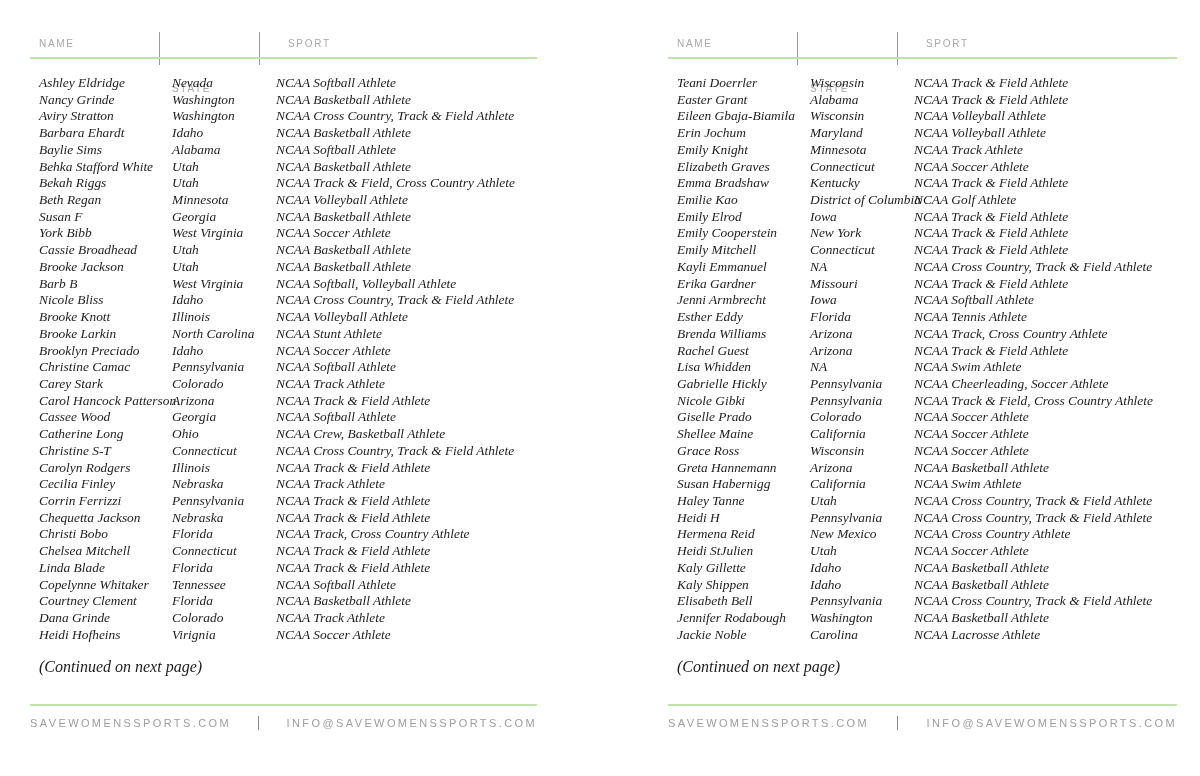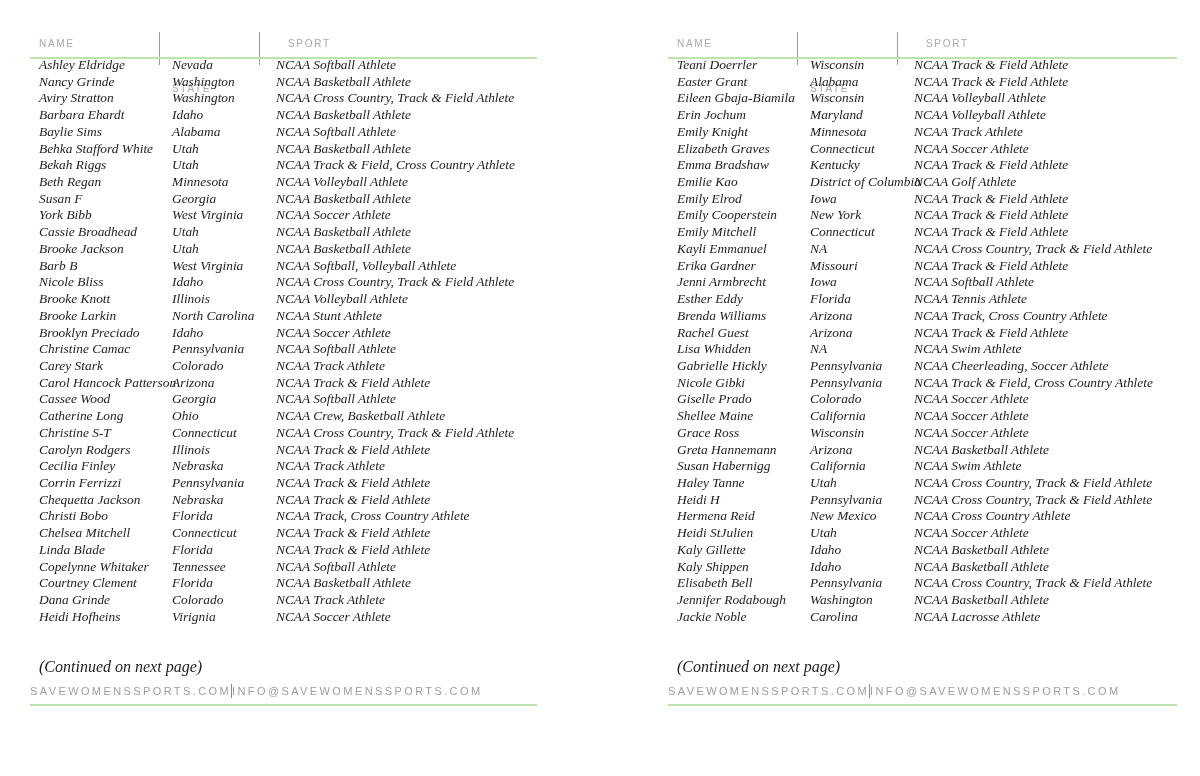--- a/index.html
+++ b/index.html
@@ -31,42 +31,42 @@
   .col-head .label.l-sport{padding-left:17px;margin-left:12px;}
 
   .vdiv{position:absolute;top:32px;height:33px;width:1px;background:var(--divider-gray);}
   .vdiv.d1{left:129px;}
   .vdiv.d2{left:229px;}
 
   .rule{position:absolute;left:0;right:0;height:2px;background:var(--accent-green);}
   .rule-top{top:57px;}
   .rule-bottom{top:704px;}
 
-  .rows{position:absolute;top:57px;left:0;right:0;}
+  .rows{position:absolute;top:75px;left:0;right:0;}
   .row{
     display:grid;grid-template-columns:129px 100px 1fr;
     line-height:16.73px;height:16.73px;
   }
   .cell{
     font-family:"Liberation Serif",serif;font-style:italic;
     font-size:13.4px;color:var(--ink);white-space:nowrap;overflow:visible;
   }
   .cell.name{padding-left:9px;}
   .cell.state{padding-left:13px;}
   .cell.sport{padding-left:17px;}
 
   .continued{
     position:absolute;top:658px;left:9px;
     font-family:"Liberation Serif",serif;font-style:italic;
     font-size:16px;color:var(--ink);
   }
 
   .footer{
-    position:absolute;top:684px;left:0;right:0;
-    display:flex;align-items:center;justify-content:flex-start;
+    position:absolute;top:716px;left:0;right:0;
+    display:flex;align-items:center;justify-content:space-between;
   }
   .footer .ftext{
     font-size:11px;letter-spacing:2.4px;color:var(--footer-gray);
     text-transform:uppercase;white-space:nowrap;
   }
   .footer .fbar{width:1px;height:14px;background:#8a8a8a;}
 </style>
 </head>
 <body>
 

